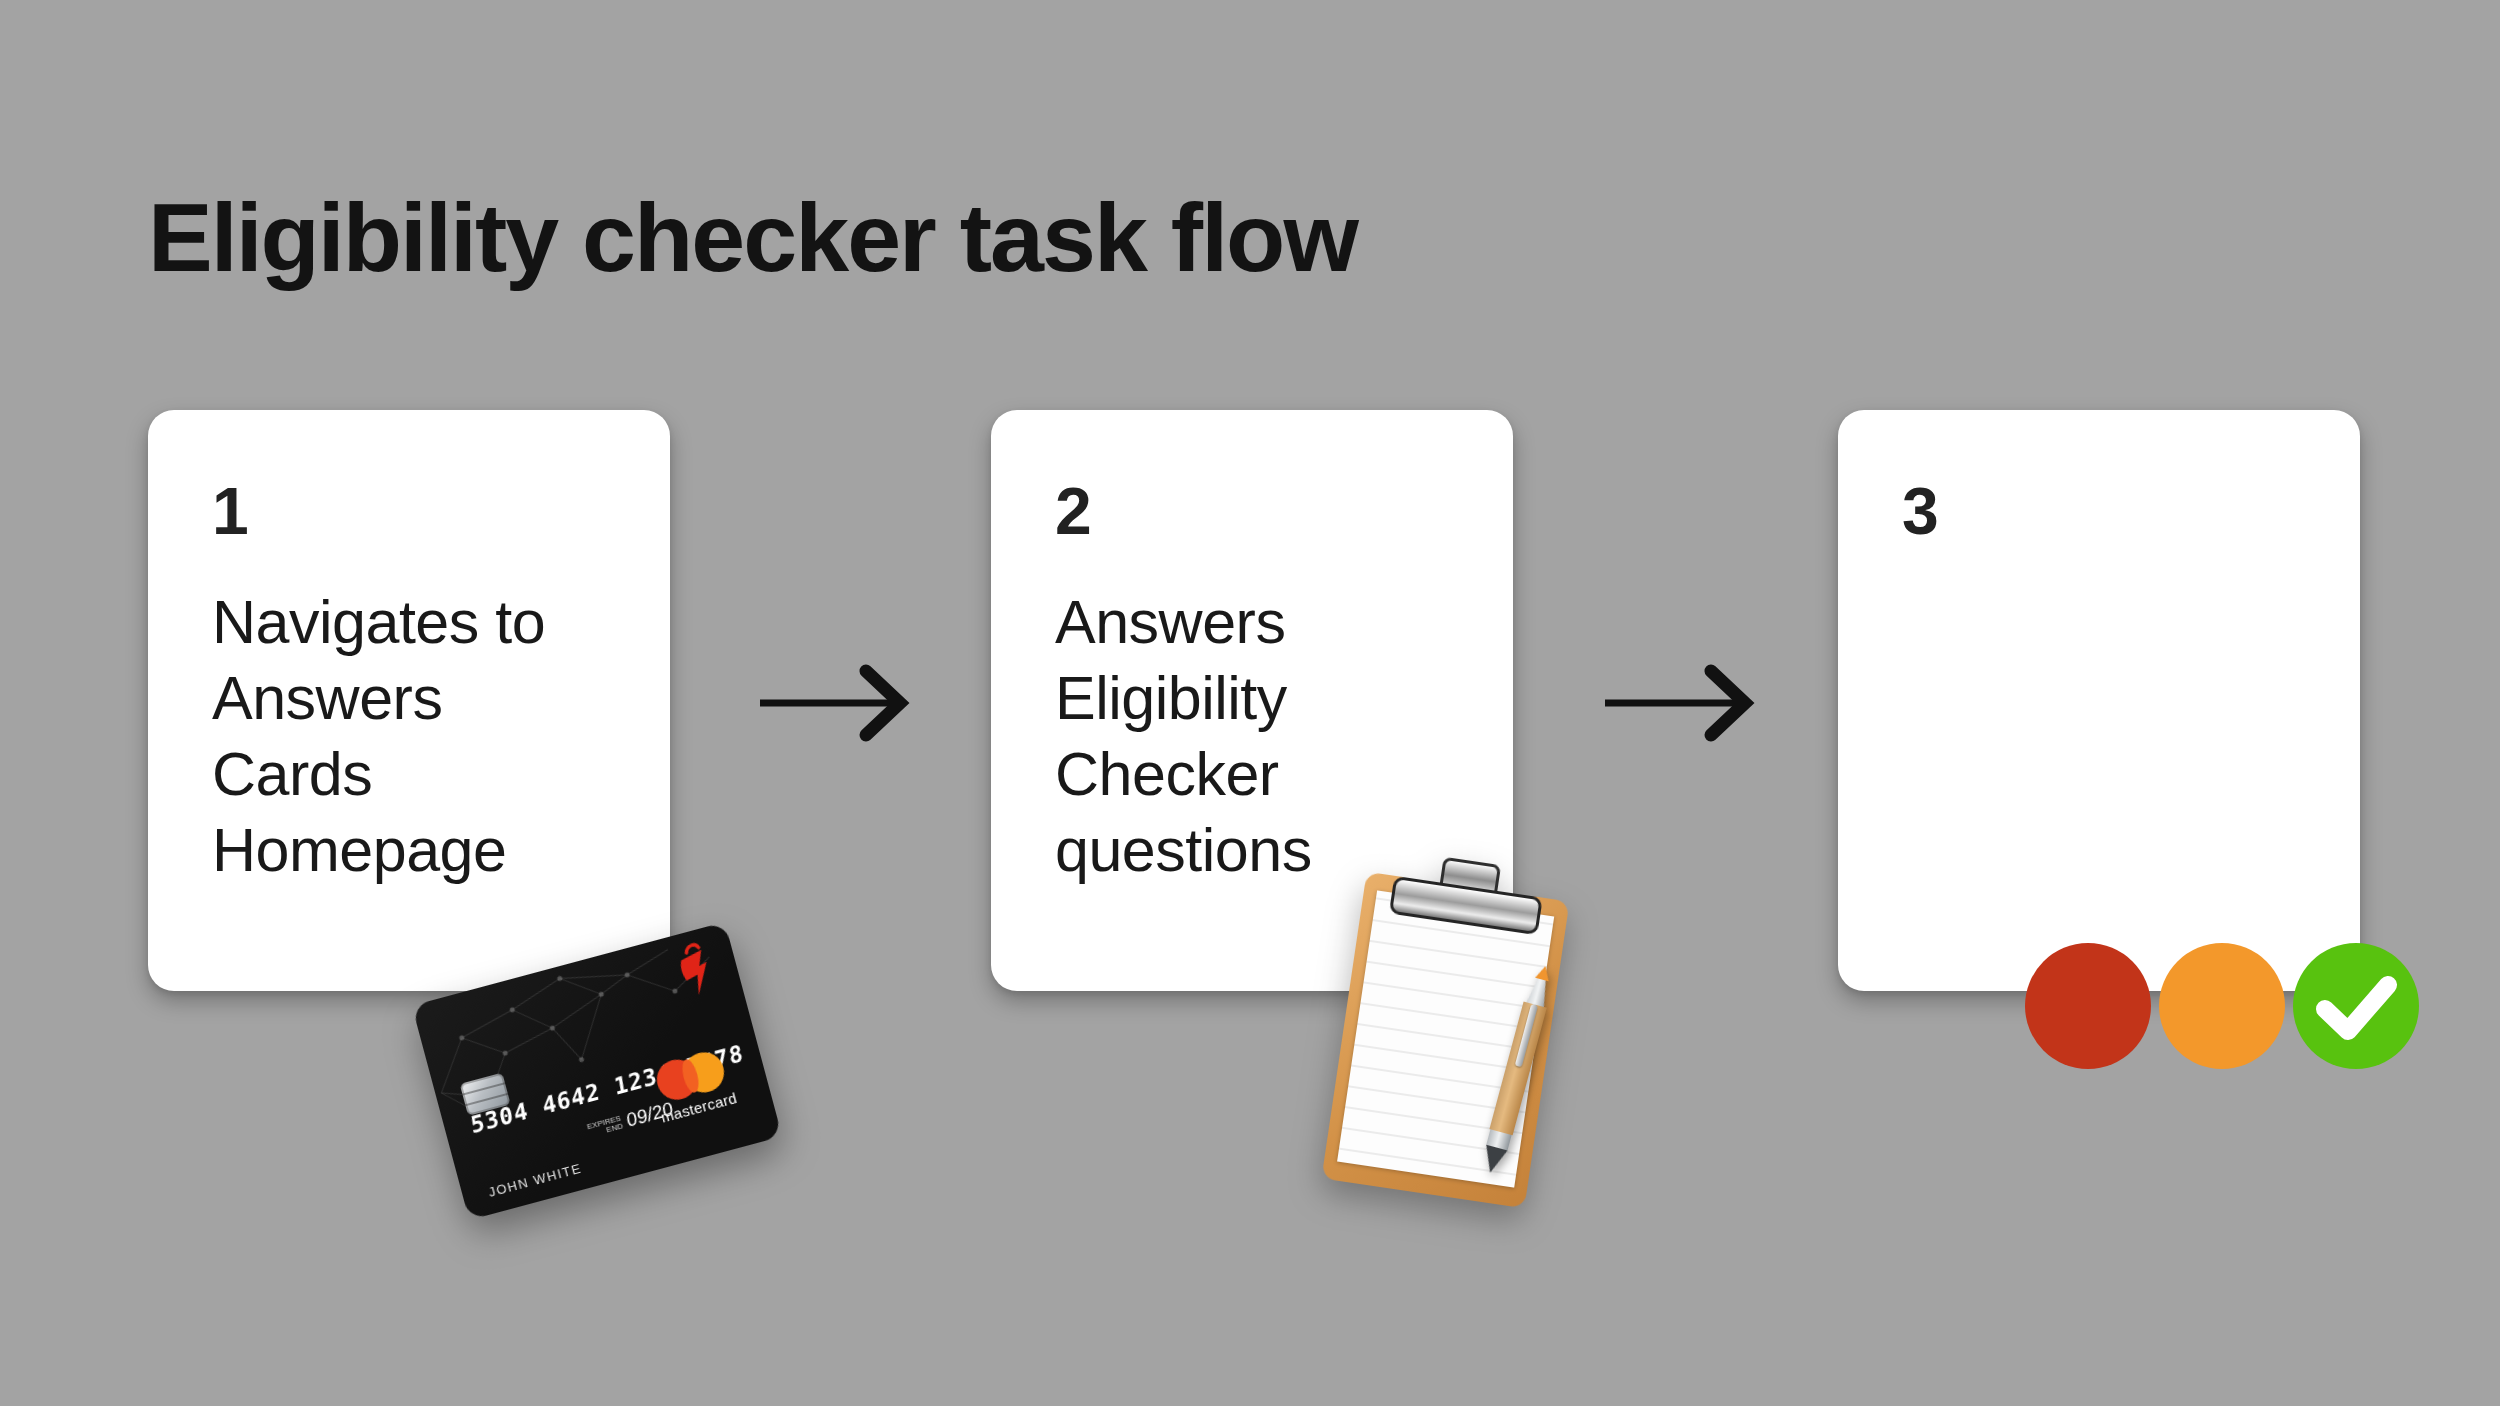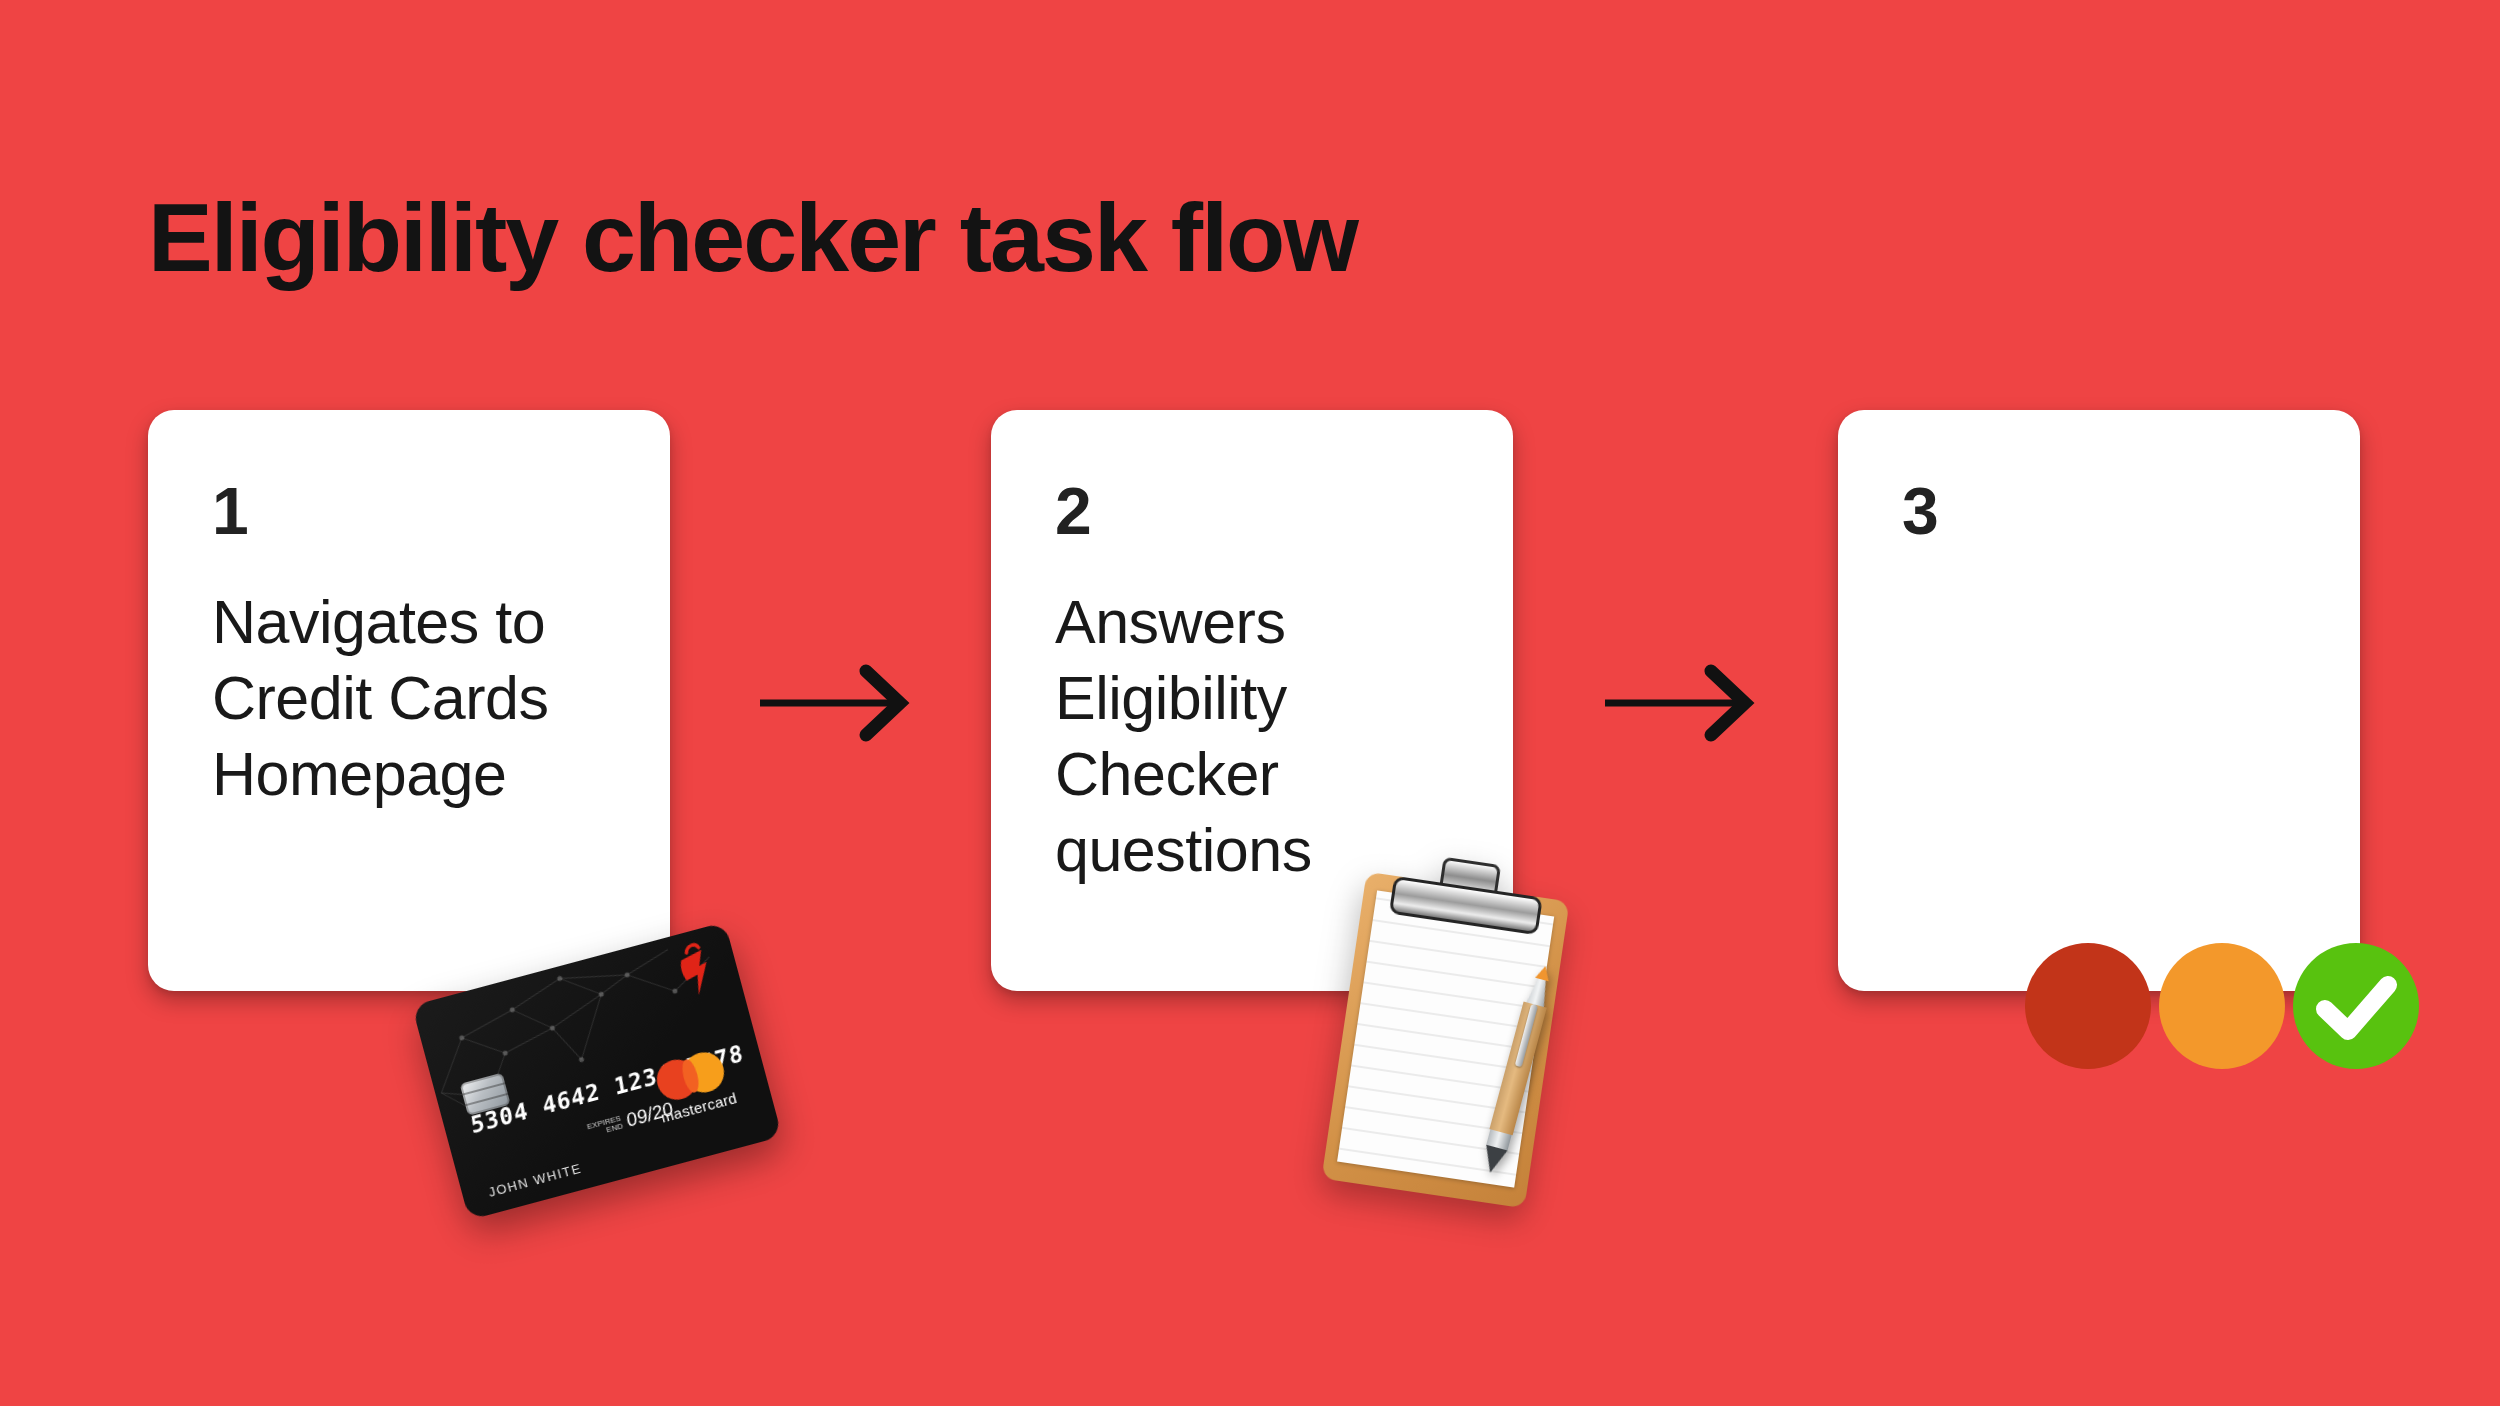--- a/index.html
+++ b/index.html
@@ -1,16 +1,16 @@
 <!DOCTYPE html>
 <html><head>
 <meta charset="utf-8">
 <style>
   html,body{margin:0;padding:0;background:#ececec;}
-  .canvas{position:relative;width:2500px;height:1406px;overflow:hidden;background:#ef4444;
+  .canvas{position:relative;width:2500px;height:1406px;overflow:hidden;background:#a3a3a3;
           font-family:"Liberation Sans","DejaVu Sans",sans-serif;color:#1a1a1a;}
 
   
   .page-title{position:absolute;left:148px;top:182px;margin:0;font-size:97px;font-weight:700;
               letter-spacing:-2px;color:#131313;}
 
   
   .card{position:absolute;top:410px;width:522px;height:581px;background:#fff;border-radius:26px;
         box-sizing:border-box;padding:64px 56px 0 64px;
         box-shadow:0 10px 22px rgba(0,0,0,.28),0 3px 6px rgba(0,0,0,.10);z-index:1;}
@@ -91,21 +91,21 @@
 </head>
 <body>
 
 <div class="canvas">
 
   <h1 class="page-title">Eligibility checker task flow</h1>
 
   <section class="card pos1">
     <div class="step-number">1</div>
     <div class="step-text">Navigates to
-Credit Cards
+Answers Cards
 Homepage</div>
   </section>
 
   <svg class="arrow a1" width="170" height="90" viewBox="0 0 170 90">
     <line x1="10" y1="45" x2="142" y2="45" stroke="#111" stroke-width="7"></line>
     <polyline points="116,13 150,45 116,77" fill="none" stroke="#111" stroke-width="13" stroke-linecap="round" stroke-linejoin="miter"></polyline>
   </svg>
 
   <section class="card pos2">
     <div class="step-number">2</div>

